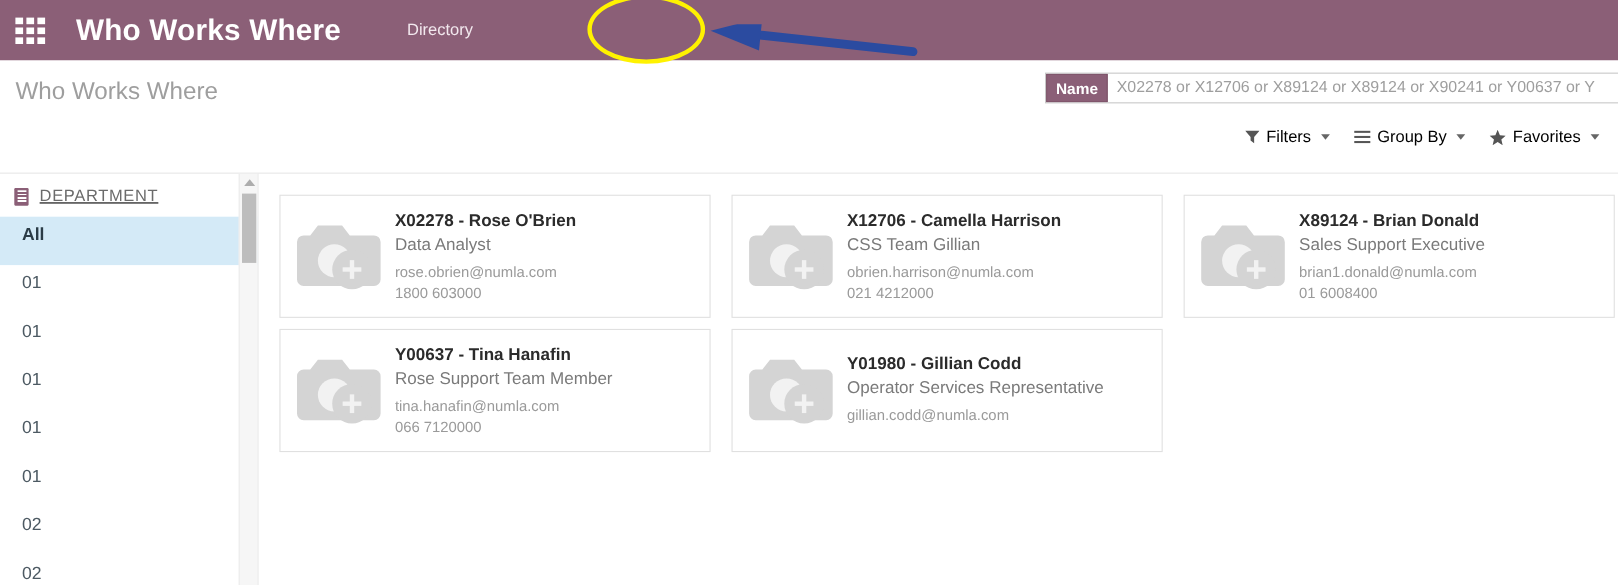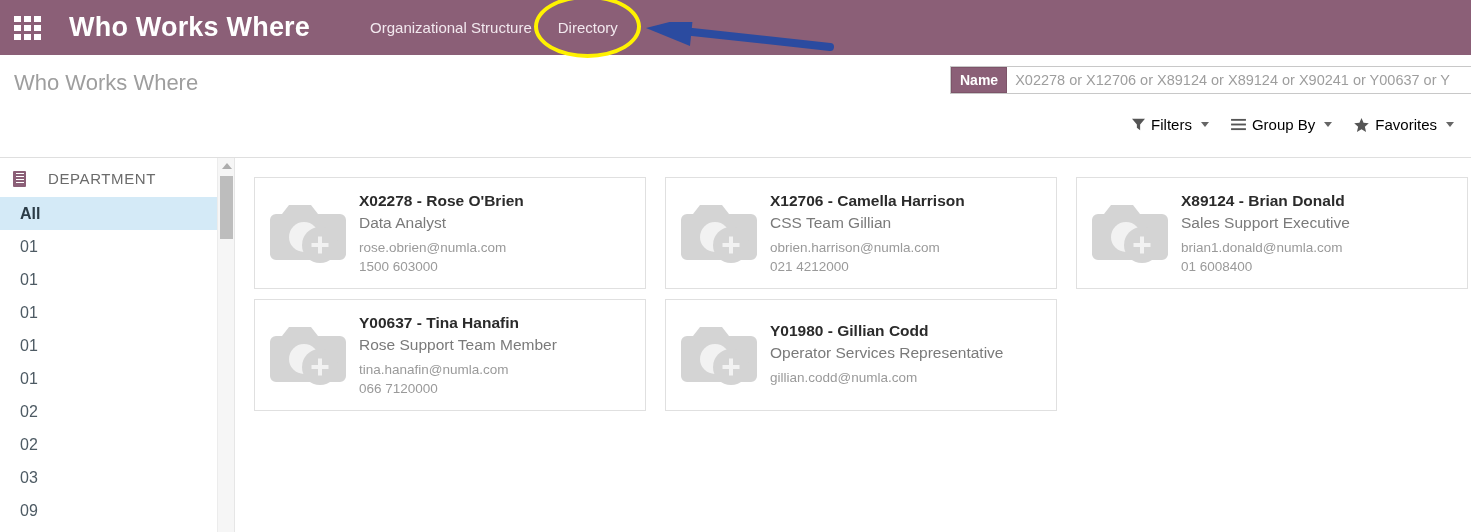--- a/index.html
+++ b/index.html
@@ -134,43 +134,44 @@
 
   
   .sidebar {
     width: 235px;
     background: #fff;
     border-right: 1px solid #e6e6e6;
     position: relative;
     overflow: hidden;
   }
   .side-header {
-    display: flex; align-items: center; gap: 22px;
+    display: flex; align-items: center; gap: 10px;
     padding: 12px 0 10px 13px;
+    text-decoration: underline;
   }
   .dept-icon {
     width: 13px; height: 16px;
     background: #8b5f77;
     border-radius: 1px;
     position: relative;
     flex: none;
   }
   .dept-icon::before {
     content: "";
     position: absolute; left: 2.5px; top: 2.5px;
     width: 8px; height: 11px;
     background: repeating-linear-gradient(
       to bottom, #fff 0 1.5px, #8b5f77 1.5px 3px);
   }
   .side-title {
     font-size: 15px; color: #6b6b6b; letter-spacing: 0.6px;
   }
   .side-list { list-style: none; margin: 0; padding: 0; }
   .side-list li {
-    padding: 6px 0 6px 20px;
+    padding: 6px 0 17px 20px;
     font-size: 16px;
     color: #4d5a63;
     cursor: pointer;
     line-height: 21px;
   }
   .side-list li.active {
     background: #d4eaf7;
     font-weight: bold;
     color: #2b3c47;
   }
@@ -232,21 +233,20 @@
       <i></i>
       <i></i>
       <i></i>
       <i></i>
       <i></i>
       <i></i>
       <i></i>
   </div>
   <div class="brand">Who Works Where</div>
   <div class="navmenu">
-    <a href="#">Organizational Structure</a>
     <a href="#">Directory</a>
   </div>
 </div>
 
 <div class="annot-ellipse"></div>
 
 <svg class="annot-arrow" width="200" height="30" viewBox="0 0 200 30">
   <line x1="192" y1="25" x2="45" y2="9" stroke="#2b4ba0" stroke-width="8" stroke-linecap="round"></line>
   <polygon points="8,6 55,-6 52,24" fill="#2b4ba0"></polygon>
 </svg>
@@ -320,21 +320,21 @@
           <circle cx="41" cy="40" r="15" fill="#f2f2f2"></circle>
           <circle cx="57" cy="48" r="18" fill="#d4d4d4"></circle>
           <rect x="55" y="39.5" width="4" height="17" fill="#f2f2f2"></rect>
           <rect x="48.5" y="46" width="17" height="4" fill="#f2f2f2"></rect>
         </svg>
       </div>
       <div class="card-body">
         <div class="c-name">X02278 - Rose O'Brien</div>
         <div class="c-job">Data Analyst</div>
         <div class="c-mail">rose.obrien@numla.com</div>
-        <div class="c-tel">1500 603000</div>
+        <div class="c-tel">1800 603000</div>
       </div>
     </div>
 
     <div class="card">
       <div class="card-img">
         <svg width="88" height="72" viewBox="0 0 88 72">
           <path d="M26 8 h22 l7 9 h22 a6 6 0 0 1 6 6 v34 a6 6 0 0 1 -6 6 h-64 a6 6 0 0 1 -6 -6 v-34 a6 6 0 0 1 6 -6 h6 z" fill="#d4d4d4"></path>
           <circle cx="41" cy="40" r="15" fill="#f2f2f2"></circle>
           <circle cx="57" cy="48" r="18" fill="#d4d4d4"></circle>
           <rect x="55" y="39.5" width="4" height="17" fill="#f2f2f2"></rect>

